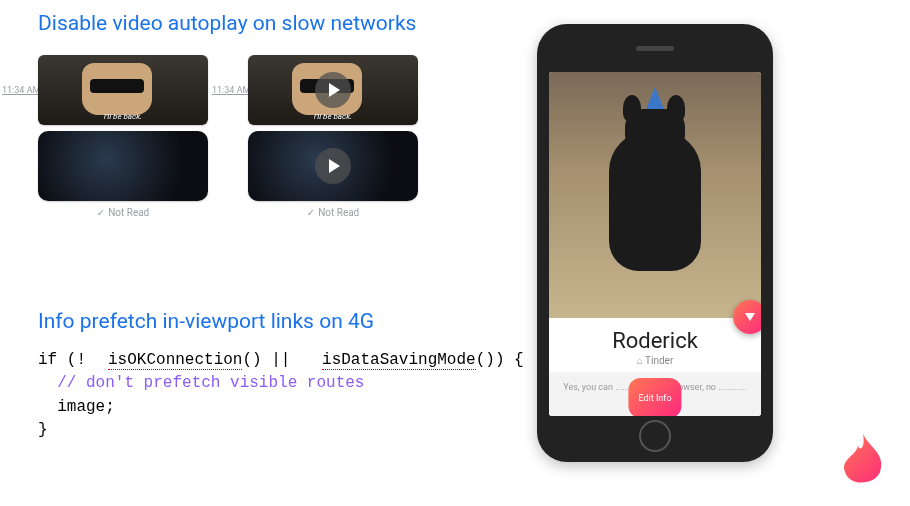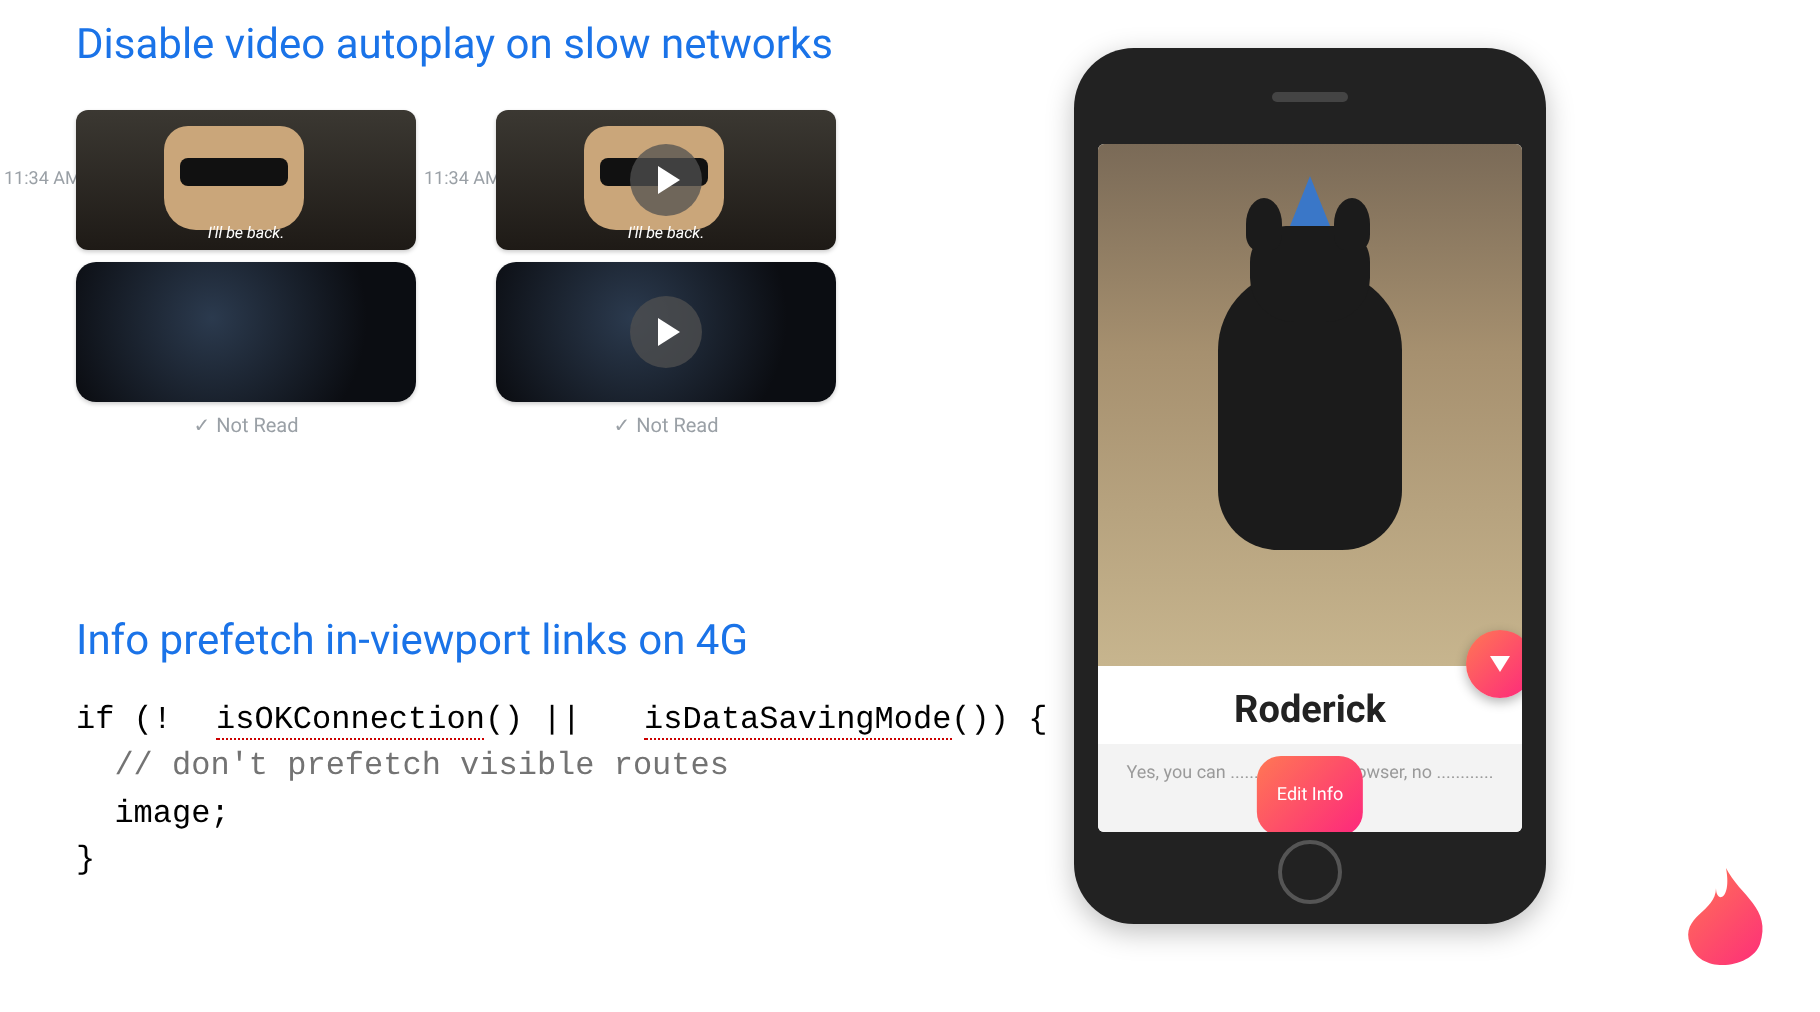--- a/index.html
+++ b/index.html
@@ -17,21 +17,21 @@
     font-weight: 400;
     line-height: 1.3;
   }
   .section1 { position: absolute; left: 38px; top: 10px; width: 430px; }
   .section2 { position: absolute; left: 500px; top: 10px; width: 310px; text-align: center; }
   .section3 { position: absolute; left: 38px; top: 308px; width: 440px; }
 
   
   .chat-row { display: flex; gap: 40px; margin-top: 18px; }
   .chat-col { width: 170px; position: relative; }
-  .timestamp { position: absolute; left: -36px; top: 30px; font-size: 9px; color: #9aa0a6; }
+  .timestamp { position: absolute; left: -36px; top: 30px; font-size: 9px; color: #9aa0a6; text-decoration: underline; }
   .msg {
     width: 170px; height: 70px; border-radius: 6px;
     background: linear-gradient(#3b3832,#1e1a16);
     margin-bottom: 6px; position: relative; overflow: hidden;
     box-shadow: 0 1px 2px rgba(0,0,0,.2);
   }
   .msg .face1 {
     position:absolute; left:44px; top:8px; width:70px; height:52px;
     background:#caa67a; border-radius:12px 12px 16px 16px;
   }
@@ -64,21 +64,21 @@
 
   
   .code {
     font-family: "Courier New", monospace;
     font-size: 16px;
     line-height: 1.45;
     margin-top: 14px;
     white-space: pre;
   }
   .code .fn { border-bottom: 1px dotted #c00; margin-left: 22px; }
-  .code .comment { color: #737373; }
+  .code .comment { color: #8b5cf6; }
 
   
   .phone {
     width: 236px; height: 438px; background:#222; border-radius:30px;
     margin: 14px auto 0; position:relative; padding:48px 12px 46px;
     box-shadow: 0 4px 14px rgba(0,0,0,.25);
   }
   .speaker { position:absolute; top:22px; left:50%; transform:translateX(-50%);
     width:38px; height:5px; background:#444; border-radius:3px; }
   .homebtn { position:absolute; bottom:10px; left:50%; transform:translateX(-50%);
@@ -100,21 +100,21 @@
     position:absolute; top:-36px; width:18px; height:26px; background:#1b1b1b; border-radius:50% 50% 30% 30%;
   }
   .dog .ear1{left:14px;} .dog .ear2{left:58px;}
   .hat {
     position:absolute; left:50%; top:6%; transform:translateX(-50%);
     width:0;height:0;border-left:12px solid transparent;border-right:12px solid transparent;border-bottom:30px solid #3a77c8;
   }
   .card {
     background:#fff; padding:10px 12px 6px; position:relative;
   }
-  .card-name { font-weight:700; font-size:19px; color:#222; }
+  .card-name { font-weight:400; font-size:22px; color:#222; }
   .card-sub { font-size:10px; color:#8a8a8a; margin-top:2px; }
   .card-sub::before { content:"⌂ "; }
   .fab {
     position:absolute; right:-6px; top:-18px; width:34px;height:34px;border-radius:50%;
     background:linear-gradient(135deg,#ff7854,#fd267d);
     display:flex;align-items:center;justify-content:center;box-shadow:0 2px 6px rgba(0,0,0,.3);
   }
   .fab::after{content:"";width:0;height:0;border-left:5px solid transparent;border-right:5px solid transparent;border-top:8px solid #fff;}
   .promo { background:#f3f3f3; padding:10px 12px 14px; font-size:9px; color:#9a9a9a; text-align:center; position:relative;}
   .pill {
@@ -173,20 +173,21 @@
       <div class="photo">
         <div class="hat"></div>
         <div class="dog">
           <div class="ear1"></div>
           <div class="ear2"></div>
         </div>
       </div>
       <div class="card">
         <div class="fab"></div>
         <div class="card-name">Roderick</div>
+        <div class="card-sub">Tinder</div>
       </div>
       <div class="promo">
         <span>Yes, you can .......... in your browser, no ............ eeded.</span>
         <div class="pill">Edit Info</div>
       </div>
     </div>
     <div class="homebtn"></div>
   </div>
 </div>
 

